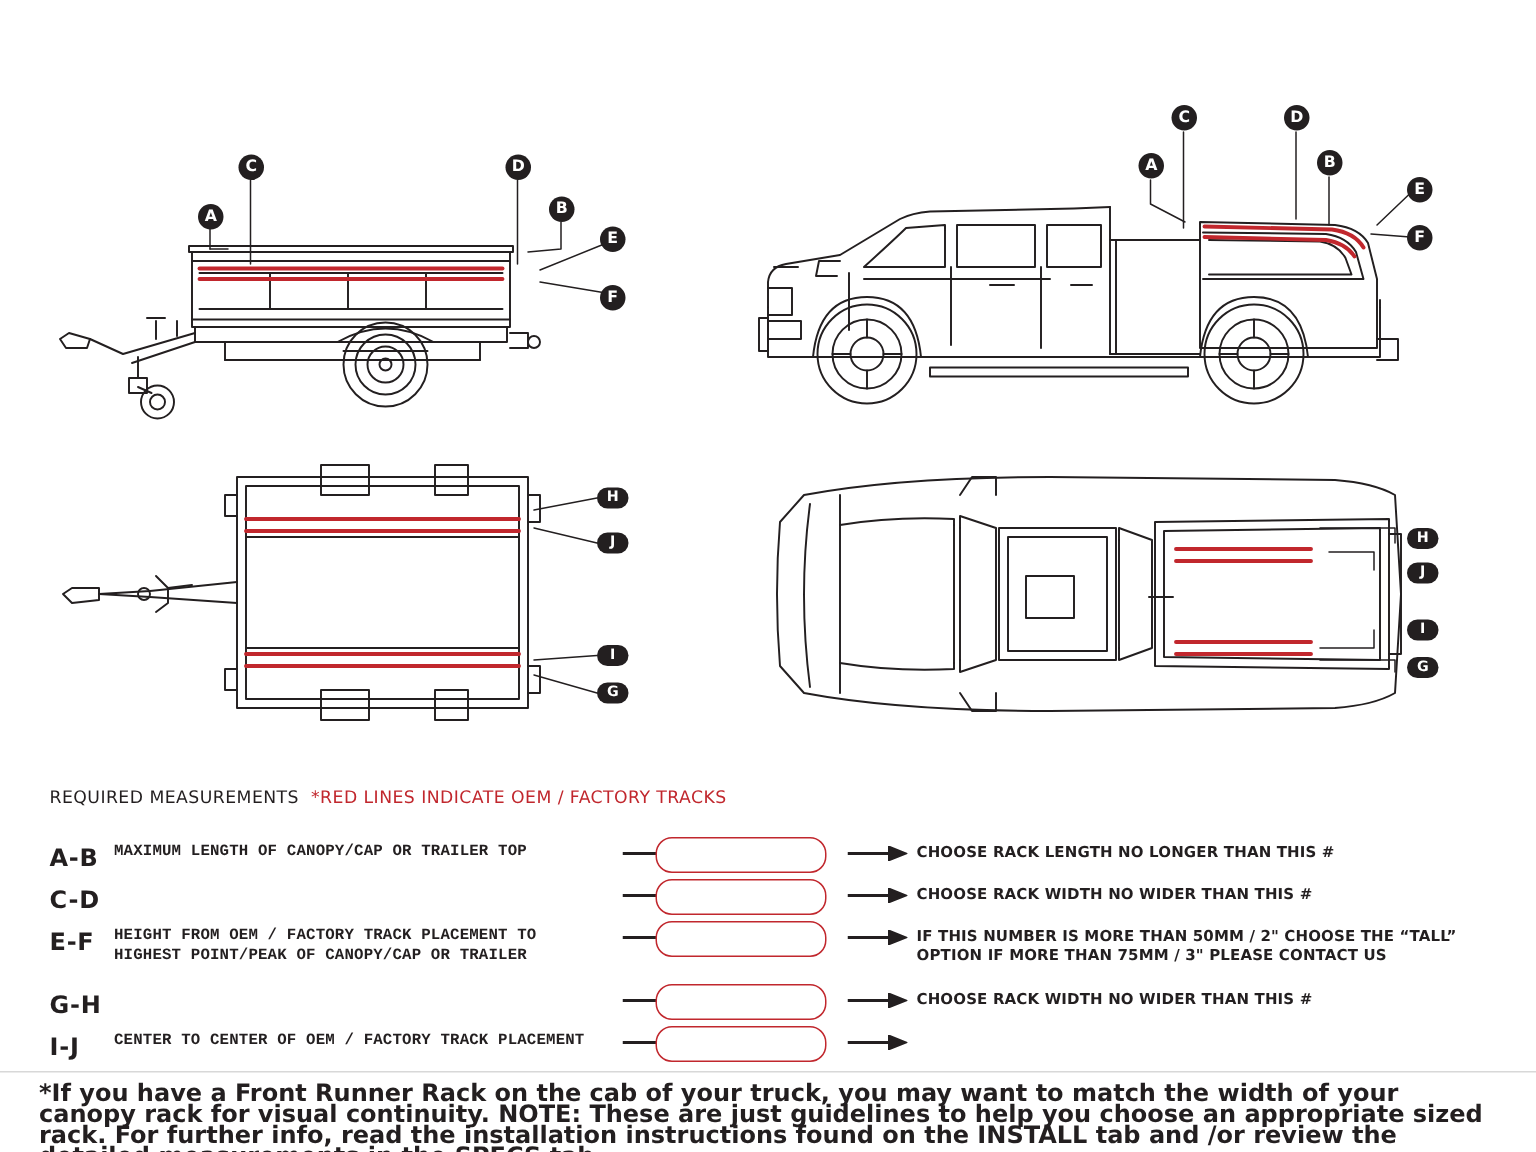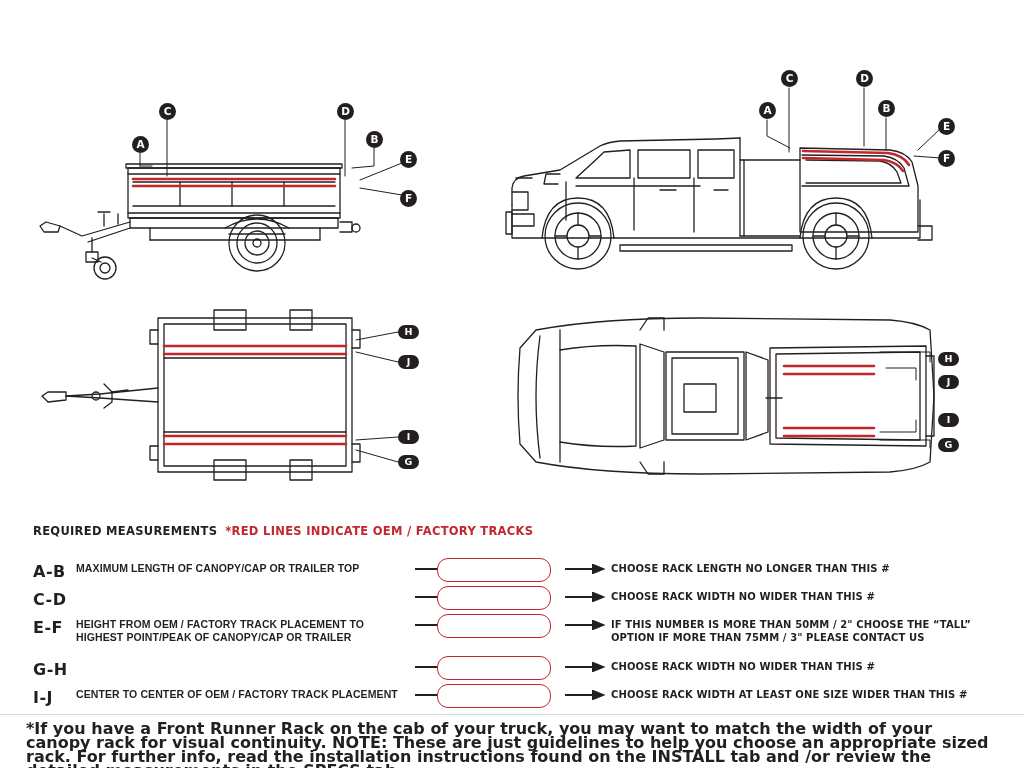--- a/index.html
+++ b/index.html
@@ -89,21 +89,21 @@
     line-height: 14px;
     font-size: 9.5px;
   }
 
   
   .meas-head {
     position: absolute;
     left: 33px;
     top: 524px;
     font-size: 11.5px;
-    font-weight: bold;
+    font-weight: normal;
     letter-spacing: 0.3px;
     text-transform: uppercase;
     font-family: "DejaVu Sans", sans-serif;
   }
   .meas-head .red {
     color: #c1272d;
     margin-left: 8px;
   }
 
   .row {
@@ -124,21 +124,21 @@
   }
   .row .desc {
     position: absolute;
     left: 43px;
     top: 2px;
     width: 330px;
     font-size: 10.5px;
     font-weight: bold;
     line-height: 13px;
     text-transform: uppercase;
-    font-family: Liberation Sans, sans-serif;
+    font-family: Liberation Mono, monospace;
     letter-spacing: 0.1px;
   }
   .row .arrow1 {
     position: absolute;
     left: 382px;
     top: 4px;
     width: 40px;
     height: 10px;
   }
   .row .field {
@@ -495,18 +495,17 @@
   <div class="row" style="top:686px;">
     <div class="code">I-J</div>
     <div class="desc" style="width:352px;">CENTER TO CENTER OF OEM / FACTORY TRACK PLACEMENT</div>
     <svg class="arrow1" viewBox="0 0 40 10">
         <path d="M0 5 L28 5 M28 1 L38 5 L28 9 Z" fill="#231f20" stroke="#231f20" stroke-width="2"></path>
       </svg>
     <div class="field"></div>
     <svg class="arrow2" viewBox="0 0 40 10">
         <path d="M0 5 L28 5 M28 1 L38 5 L28 9 Z" fill="#231f20" stroke="#231f20" stroke-width="2"></path>
       </svg>
-    <div class="result">CHOOSE RACK WIDTH AT LEAST ONE SIZE WIDER THAN THIS #</div>
   </div>
 
   <div class="hr"></div>
   <div class="footnote">*If you have a Front Runner Rack on the cab of your truck, you may want to match the width of your canopy rack for visual continuity. NOTE: These are just guidelines to help you choose an appropriate sized rack. For further info, read the installation instructions found on the INSTALL tab and /or review the detailed measurements in the SPECS tab.</div>
 </div>
 
 </body></html>

